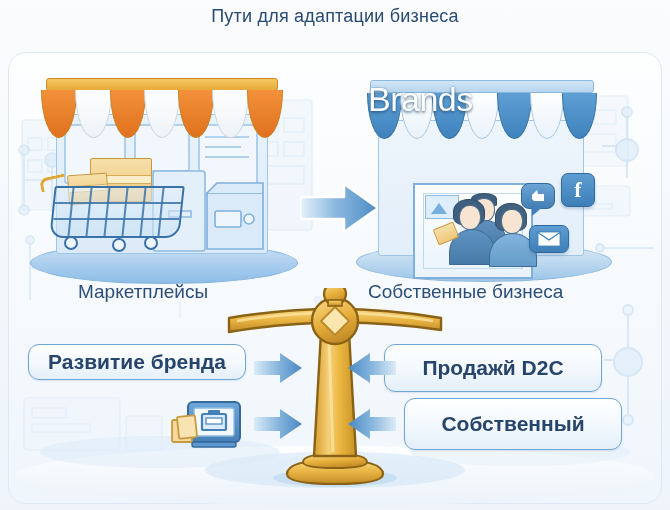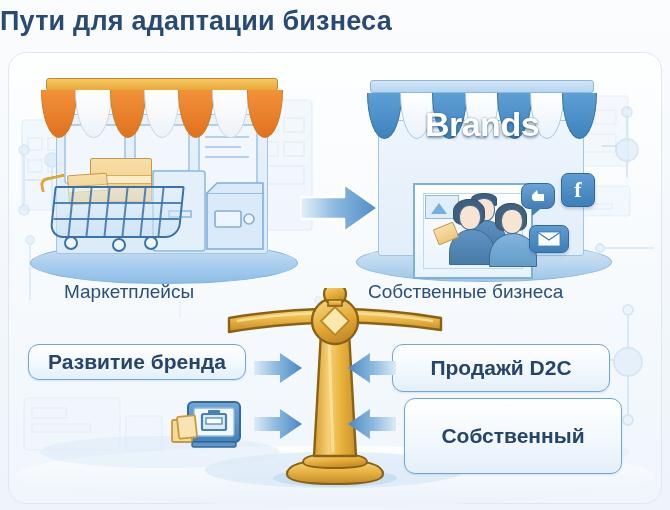--- a/index.html
+++ b/index.html
@@ -23,23 +23,23 @@
     width: 670px;
     height: 510px;
   }
 
   
   .title {
     position: absolute;
     top: 6px;
     left: 0;
     width: 670px;
-    text-align: left;
-    font-size: 27px;
-    font-weight: bold;
+    text-align: center;
+    font-size: 18px;
+    font-weight: normal;
     color: #284a73;
     letter-spacing: 0.2px;
   }
 
   
   .panel {
     position: absolute;
     left: 8px;
     top: 52px;
     width: 654px;
@@ -105,25 +105,24 @@
     border-top: none;
     margin: 0 -1px;
   }
   .scallop.o { background: linear-gradient(180deg,#f3913a 0%, #e0711f 100%); }
   .scallop.w { background: linear-gradient(180deg,#ffffff 0%, #eef2f6 100%); border-color: #cbd8e4; }
   .store-own .scallop.o { background: linear-gradient(180deg,#5e9fd4 0%, #3f82bd 100%); border-color: #35729f; }
   .store-own .scallop.w { background: linear-gradient(180deg,#ffffff 0%, #e9f2fa 100%); border-color: #a8c8e4; }
 
   .store-sign {
     position: absolute;
-    left: 0; top: 25px;
+    left: 0; top: 0;
     width: 100%;
-    text-align: center;
     font-size: 34px;
-    font-weight: bold;
+    font-weight: normal;
     color: #ffffff;
     text-shadow: 0 2px 3px rgba(30,70,110,0.55), 0 0 2px rgba(40,80,120,0.6);
     z-index: 6;
     letter-spacing: -0.5px;
   }
 
   
   .win {
     position: absolute;
     left: 34px; top: 62px;
@@ -253,22 +252,22 @@
     display: flex; align-items: center; justify-content: center;
     color: #27456b;
     font-weight: bold;
     text-align: center;
     line-height: 1.15;
     box-shadow: 0 1px 2px rgba(90,130,170,0.18);
     z-index: 9;
   }
 
   .chip-brand   { left: 28px;  top: 344px; width: 218px; height: 36px; font-size: 21px; }
-  .chip-d2c     { left: 392px; top: 344px; width: 218px; height: 48px; font-size: 21px; }
-  .chip-traffic { left: 404px; top: 398px; width: 218px; height: 76px; font-size: 21px; }
+  .chip-d2c     { left: 384px; top: 344px; width: 218px; height: 48px; font-size: 21px; }
+  .chip-traffic { left: 404px; top: 398px; width: 218px; height: 52px; font-size: 21px; }
 
   
   .sm-arrow { position: absolute; z-index: 9; }
   .sa-1 { left: 254px; top: 352px; width: 48px; height: 32px; }
   .sa-2 { left: 254px; top: 408px; width: 48px; height: 32px; }
   .sa-3 { left: 348px; top: 352px; width: 48px; height: 32px; }
   .sa-4 { left: 348px; top: 408px; width: 48px; height: 32px; }
 
   
   .monitor {
@@ -414,21 +413,21 @@
       <div class="grid-v" style="left:88px"></div>
       <div class="grid-v" style="left:106px"></div>
       <div class="grid-h" style="top:14px"></div>
       <div class="grid-h" style="top:30px"></div>
     </div>
     <div class="wheel" style="left:26px; top:78px;"></div>
     <div class="wheel" style="left:74px; top:80px;"></div>
     <div class="wheel" style="left:106px; top:78px;"></div>
   </div>
 
-  <div class="plat-label" style="left:64px; top:281px;">Маркетплейсы</div>
+  <div class="plat-label" style="left:78px; top:281px;">Маркетплейсы</div>
 
   <svg class="big-arrow" viewBox="0 0 78 52">
     <defs>
       <linearGradient id="bigArrowG" x1="0" y1="0" x2="1" y2="0">
         <stop offset="0%" stop-color="#e8f2fb"></stop>
         <stop offset="45%" stop-color="#8bb9e0"></stop>
         <stop offset="100%" stop-color="#4c8cc4"></stop>
       </linearGradient>
     </defs>
     <path d="M0 15 L44 15 L44 2 L78 26 L44 50 L44 37 L0 37 Z" fill="url(#bigArrowG)" stroke="#ffffff" stroke-width="2.5" stroke-linejoin="round"></path>

